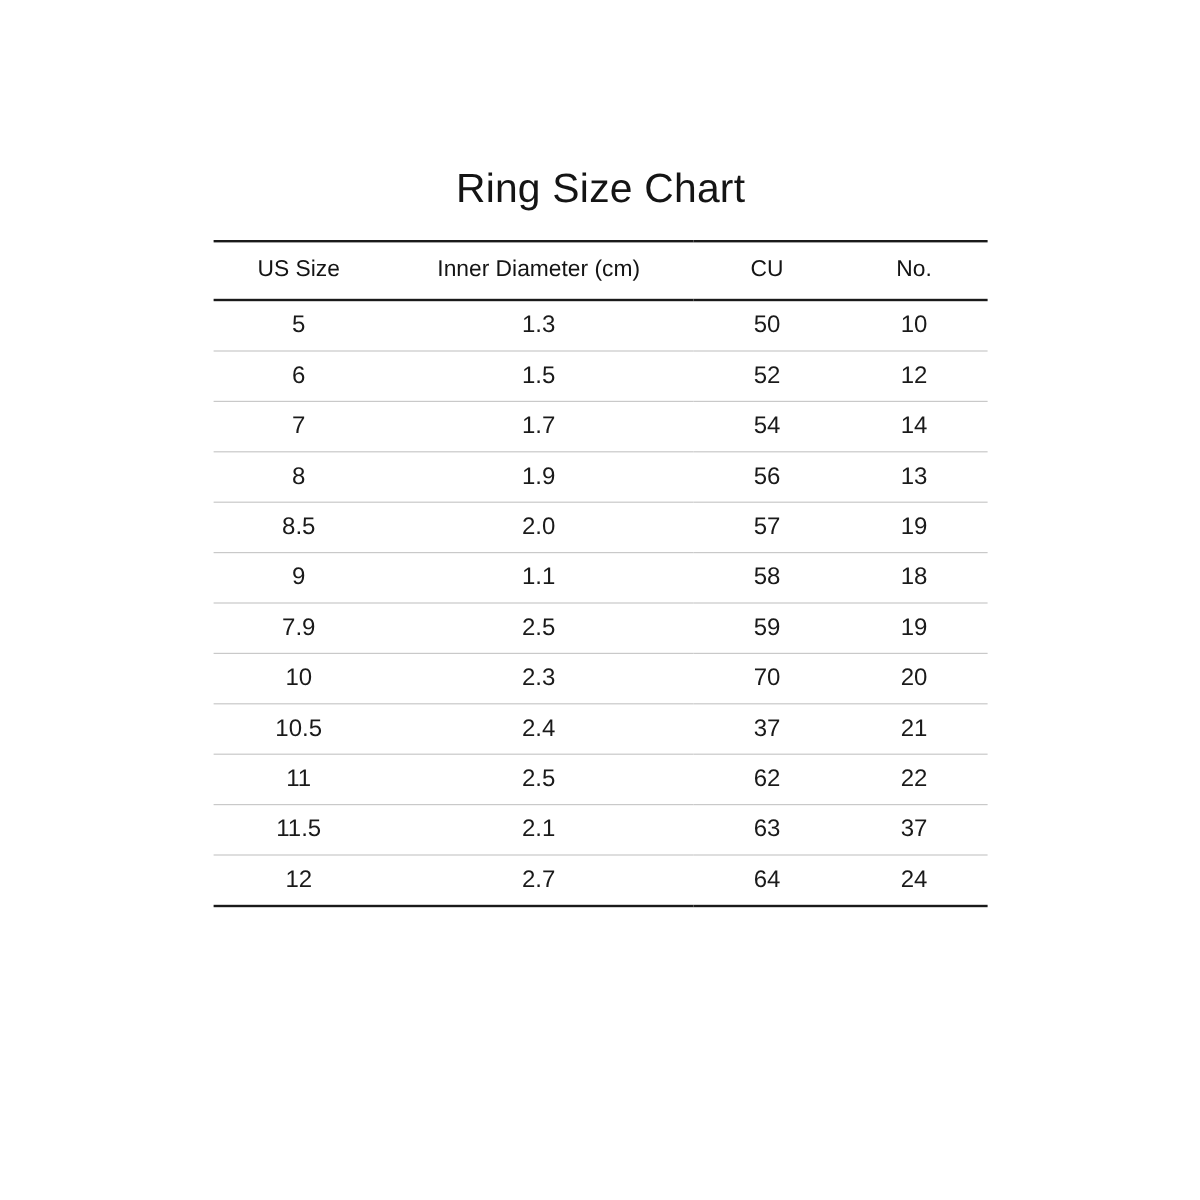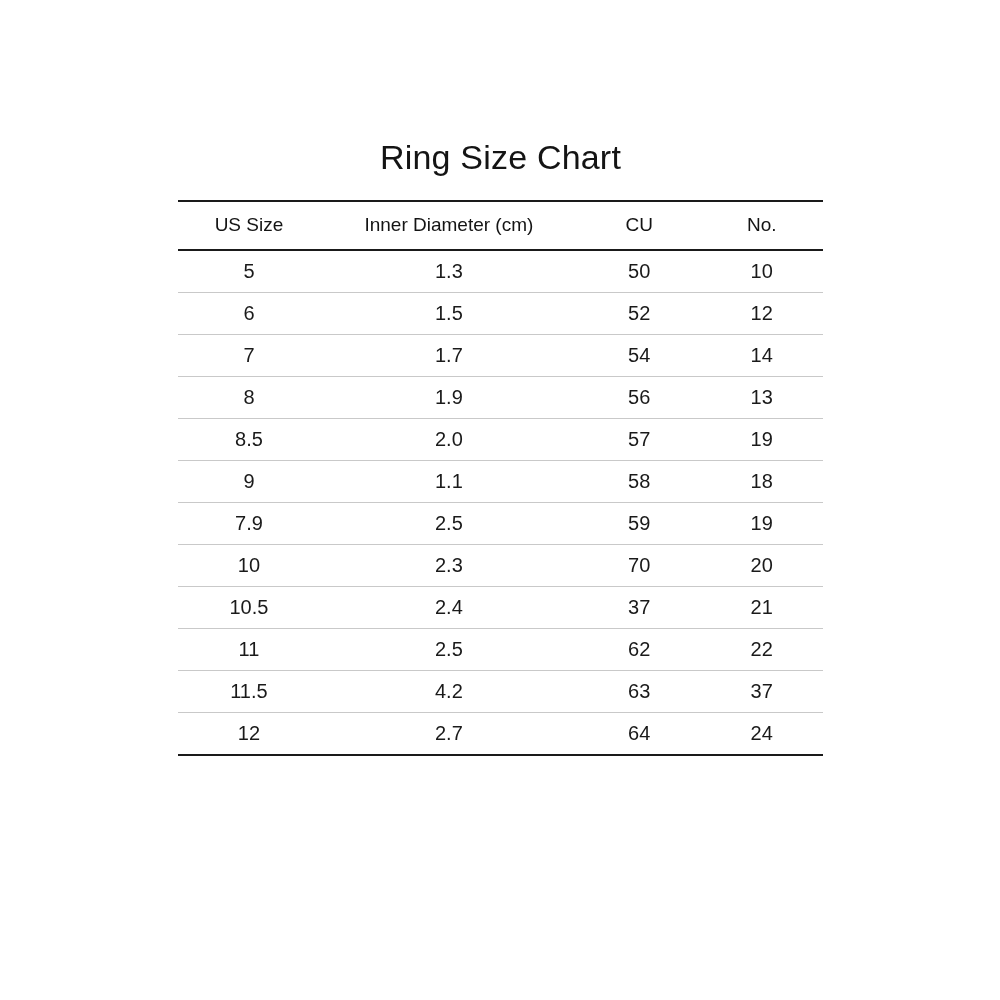--- a/index.html
+++ b/index.html
@@ -145,21 +145,21 @@
           <td>21</td>
         </tr>
         <tr>
           <td>11</td>
           <td>2.5</td>
           <td>62</td>
           <td>22</td>
         </tr>
         <tr>
           <td>11.5</td>
-          <td>4.2</td>
+          <td>2.1</td>
           <td>63</td>
           <td>37</td>
         </tr>
         <tr>
           <td>12</td>
           <td>2.7</td>
           <td>64</td>
           <td>24</td>
         </tr>
       </tbody>

